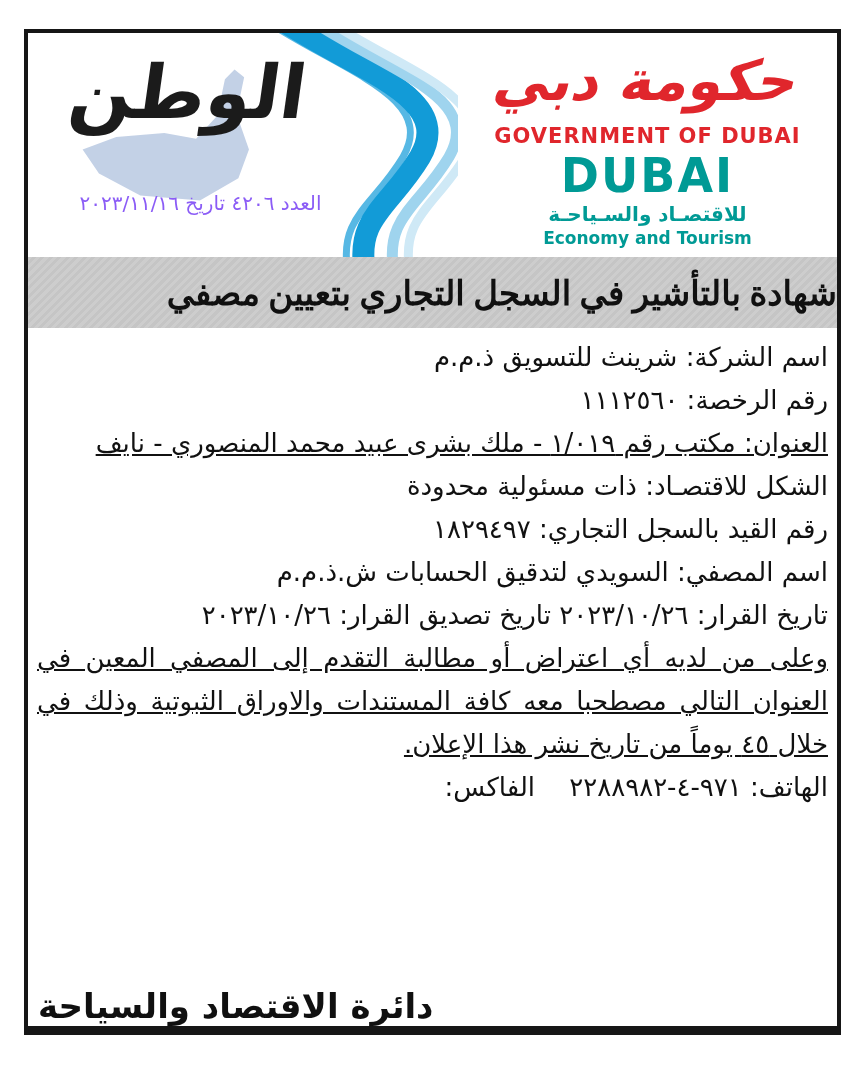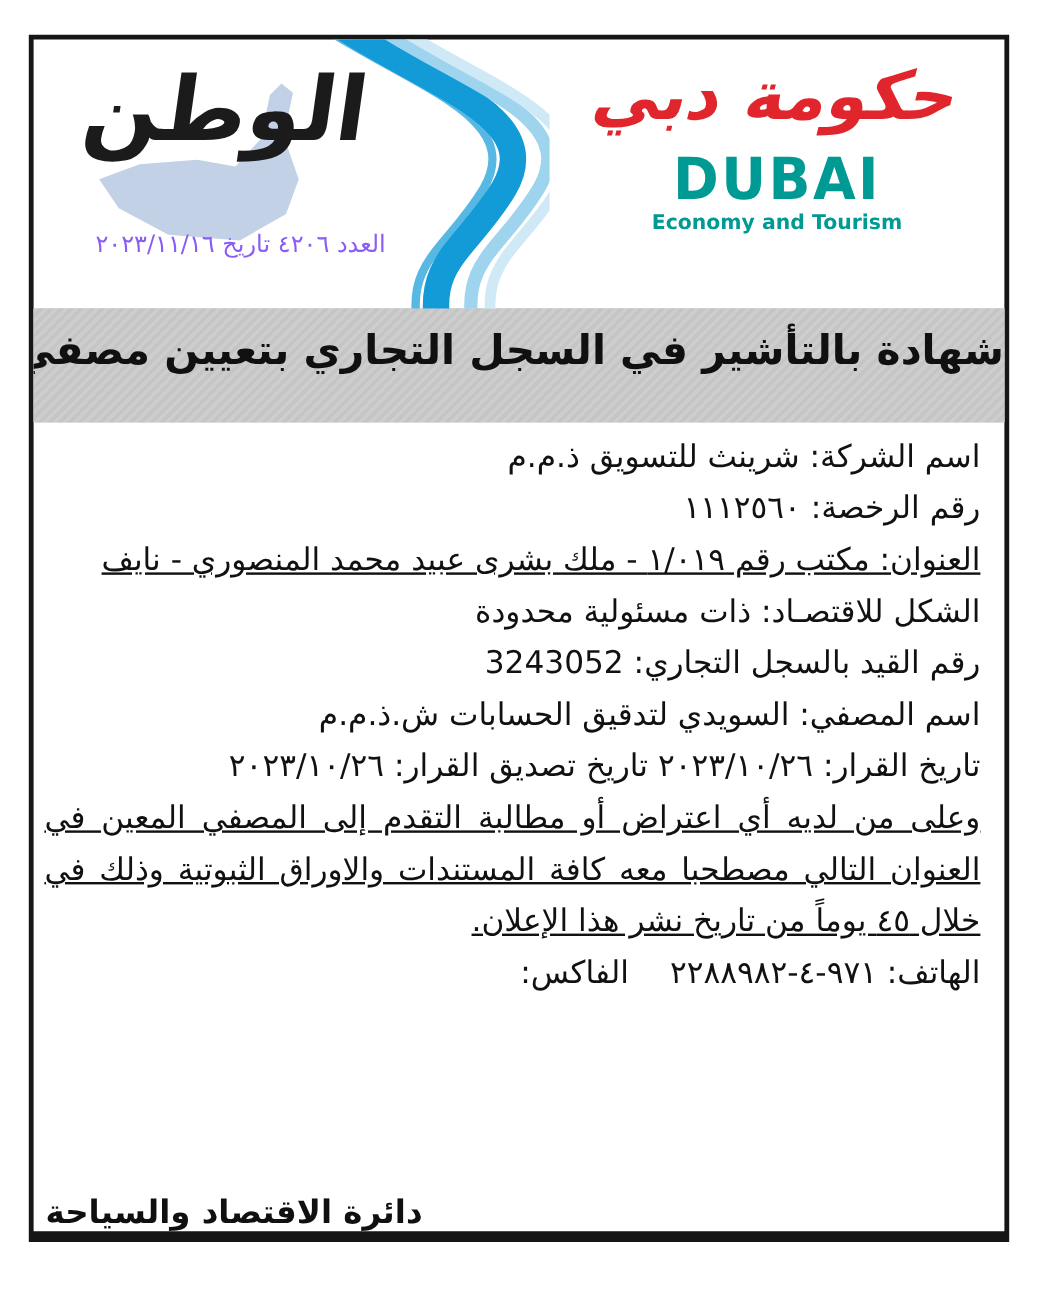--- a/index.html
+++ b/index.html
@@ -32,31 +32,31 @@
   .gov-cell{position:absolute; left:430px; top:0; right:0; height:224px;
     text-align:center; padding-top:6px;}
   .gov-callig{display:inline-block; font-size:56px; font-weight:bold; color:var(--red);
     transform:skewX(-14deg); line-height:84px; height:84px;}
   .gov-en{font-size:21px; font-weight:bold; color:var(--red); letter-spacing:1px; line-height:26px;}
   .dubai-mark{font-size:46px; font-weight:bold; color:var(--teal); letter-spacing:2px;
     line-height:52px; transform:scaleY(1.05);}
   .dept-ar{font-size:20px; font-weight:bold; color:var(--teal); line-height:26px;}
   .dept-en{font-size:17px; font-weight:bold; color:var(--teal); line-height:22px;}
   
-  .titlebar{height:95px; line-height:73px; text-align:center; overflow:hidden;
+  .titlebar{height:71px; line-height:73px; overflow:hidden;
     white-space:nowrap; font-size:34px; font-weight:bold; color:#101010;
     background:repeating-linear-gradient(135deg, #cdcdcd 0 3px, #c5c5c5 3px 6px);
-    background-color:var(--title-bar-bg);}
+    background-color:var(--title-bar-bg);font-family:Liberation Serif, serif;}
   
-  .notice-body{padding:8px 20px 0 9px; font-size:26px; line-height:43px; color:#111;}
+  .notice-body{padding:8px 9px 0 9px; font-size:26px; line-height:43px; color:#111;}
   .bline{margin:0; text-align:right;}
   .just{text-align:justify;text-decoration:underline;}
   .phone-number{direction:ltr; unicode-bidi:isolate;text-align:center;}
   .fax-label{margin-right:26px;margin-left:26px;}
-  .signature{position:absolute; bottom:0px; left:10px; font-size:27px;
+  .signature{position:absolute; bottom:0px; left:10px; font-size:34px;
     font-weight:bold; color:#101010; letter-spacing:-1px;}
 </style>
 </head>
 <body>
 
 <div class="sheet">
 
   <div class="header">
 
     <div class="np-cell">
@@ -70,34 +70,36 @@
         <path class="w4" d="M102,-8 C182,45 277,70 242,130 C212,180 177,190 187,245"></path>
       </svg>
       <div class="np-name">الوطن</div>
       <div class="np-issue">العدد ٤٢٠٦ تاريخ ٢٠٢٣/١١/١٦</div>
     </div>
 
     <div class="gov-cell">
       <div>
         <span class="gov-callig">حكومة دبي</span>
       </div>
+      <div class="gov-en">GOVERNMENT OF DUBAI</div>
       <div class="dubai-mark">DUBAI</div>
+      <div class="dept-ar">للاقتصـاد والسـياحـة</div>
       <div class="dept-en">Economy and Tourism</div>
     </div>
 
   </div>
 
   <div class="titlebar">شهادة بالتأشير في السجل التجاري بتعيين مصفي</div>
 
   <div class="notice-body">
     <p class="bline">اسم الشركة: شرينث للتسويق ذ.م.م</p>
     <p class="bline">رقم الرخصة: ١١١٢٥٦٠</p>
     <p class="bline just">العنوان: مكتب رقم ١/٠١٩ - ملك بشرى عبيد محمد المنصوري - نايف</p>
     <p class="bline">الشكل للاقتصـاد: ذات مسئولية محدودة</p>
-    <p class="bline">رقم القيد بالسجل التجاري: 3243052</p>
+    <p class="bline">رقم القيد بالسجل التجاري: ١٨٢٩٤٩٧</p>
     <p class="bline">اسم المصفي: السويدي لتدقيق الحسابات ش.ذ.م.م</p>
     <p class="bline">تاريخ القرار: ٢٠٢٣/١٠/٢٦ تاريخ تصديق القرار: ٢٠٢٣/١٠/٢٦</p>
     <p class="bline just">وعلى من لديه أي اعتراض أو مطالبة التقدم إلى المصفي المعين في العنوان التالي مصطحبا معه كافة المستندات والاوراق الثبوتية وذلك في خلال ٤٥ يوماً من تاريخ نشر هذا الإعلان.</p>
     <p class="bline">
       <span>الهاتف:</span>
       <span class="phone-number">٩٧١-٤-٢٢٨٨٩٨٢</span>
       <span class="fax-label">الفاكس:</span>
     </p>
   </div>
 

